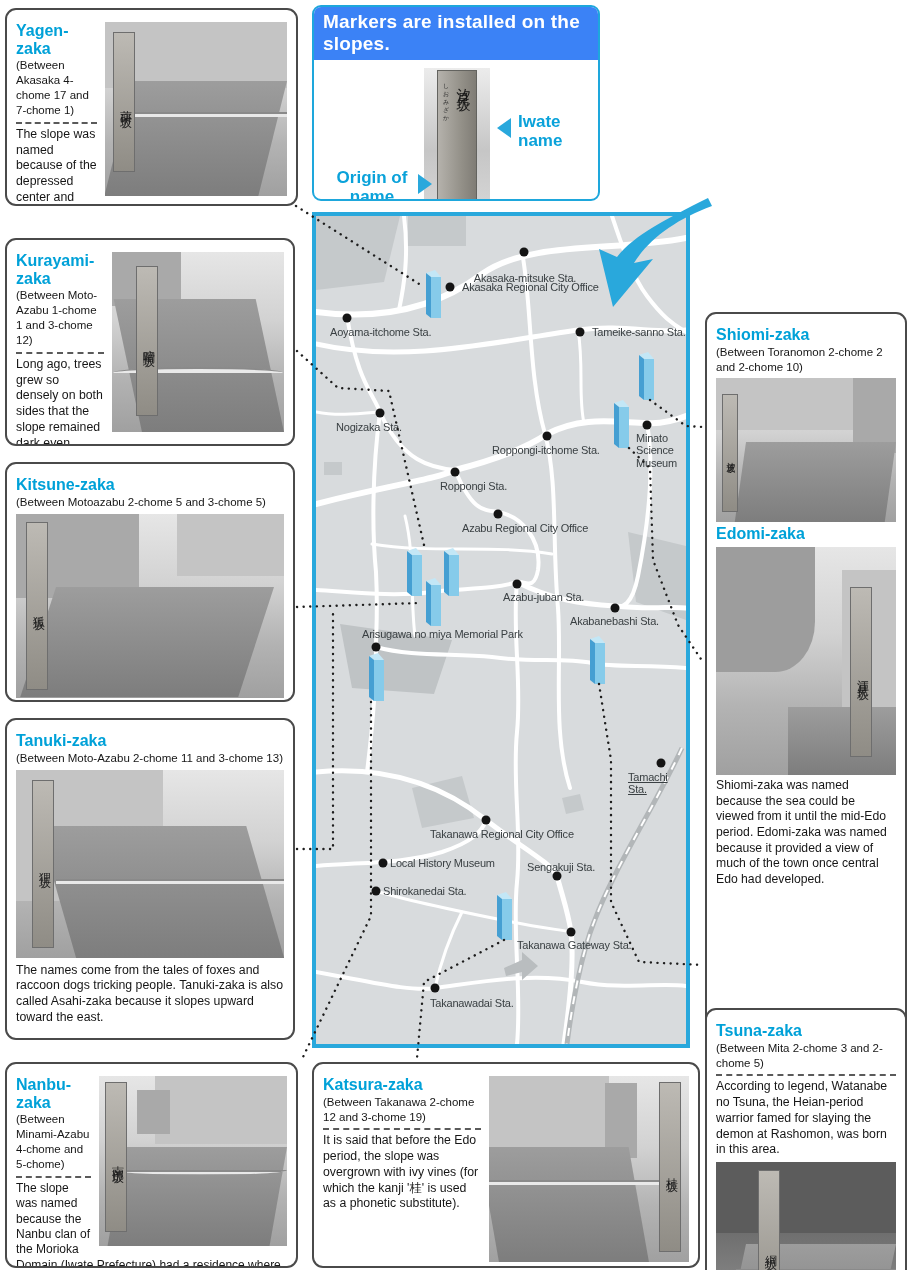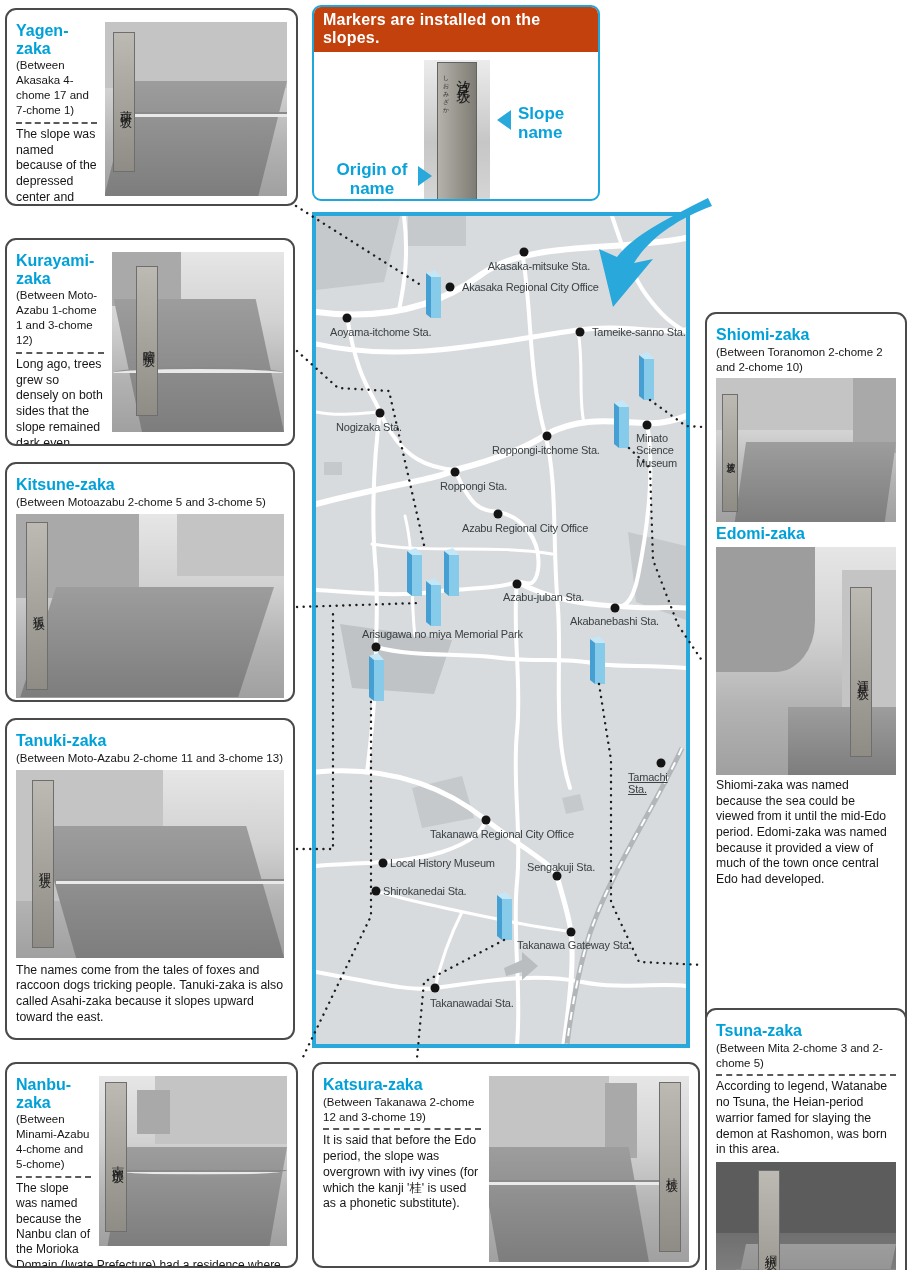--- a/index.html
+++ b/index.html
@@ -22,21 +22,21 @@
   .photo .bldg2 { position:absolute; background:#a9a9a9; }
   .photo .road { position:absolute; background:linear-gradient(180deg,#9d9d9d,#7d7d7d); }
   .photo .rail { position:absolute; background:#e9e9e9; border-top:2px solid #8a8a8a; }
   .photo .post { position:absolute; width:22px; background:linear-gradient(180deg,#bdbab4,#8f8c85);
                  border:1px solid #6e6e6e; color:#1c1c1c; writing-mode:vertical-rl;
                  font-size:12px; letter-spacing:3px; text-align:center; padding-top:7px; }
 
   
   .mkbox { position:absolute; left:312px; top:5px; width:288px; height:196px;
            border:2px solid #1ea7dc; border-radius:9px; background:#fff; padding:0; overflow:hidden; }
-  .mkhead { background:#c2410c; color:#fff; font-weight:bold; font-size:16px;
+  .mkhead { background:#3b82f6; color:#fff; font-weight:bold; font-size:19px;
             padding:4px 9px 5px; letter-spacing:0.2px; }
   .mkbody { position:relative; height:164px; }
   .mklabel { position:absolute; color:#0aa2da; font-weight:bold; font-size:17px; line-height:1.12; }
   .tri { position:absolute; width:0; height:0; border-top:10px solid transparent; border-bottom:10px solid transparent; }
   .tri-left  { border-right:14px solid #29a8dc; }
   .tri-right { border-left:14px solid #29a8dc; }
   .mkphoto { position:absolute; left:110px; top:8px; width:66px; height:150px;
              background:linear-gradient(180deg,#ececec,#c6c6c6 55%,#d8d8d8); overflow:hidden; }
   .mkpost { position:absolute; left:13px; top:2px; width:40px; height:146px;
             background:linear-gradient(90deg,#b5b2ac,#949189 60%,#7f7c75); border:1px solid #63635f; }
@@ -136,21 +136,21 @@
   <section class="mkbox">
     <div class="mkhead">Markers are installed on the slopes.</div>
     <div class="mkbody">
       <div class="mkphoto">
         <div class="mkpost">
           <span class="big">汐見坂</span>
           <span class="small">しおみざか</span>
         </div>
       </div>
       <span class="tri tri-left" style="left:183px; top:58px;"></span>
-      <div class="mklabel" style="left:204px; top:52px; width:70px;">Slope name</div>
+      <div class="mklabel" style="left:204px; top:52px; width:70px;">Iwate name</div>
       <div class="mklabel" style="left:14px; top:108px; width:88px; text-align:center;">Origin of name</div>
       <span class="tri tri-right" style="left:104px; top:114px;"></span>
     </div>
   </section>
 
   <div class="map">
     <svg class="roads" width="370" height="828" viewBox="0 0 370 828">
 
       <g fill="#c5c9cb">
         <polygon points="0,0 84,0 68,66 0,74"></polygon>
@@ -188,21 +188,21 @@
       </g>
 
       <g>
         <path d="M366,532 C338,592 298,652 278,706 C266,736 256,788 251,828" stroke="#b2b6b8" stroke-width="5" fill="none"></path>
         <path d="M366,532 C338,592 298,652 278,706 C266,736 256,788 251,828" stroke="#ffffff" stroke-width="2" stroke-dasharray="8 8" fill="none"></path>
       </g>
       <polygon points="188,752 206,744 206,736 222,750 206,764 206,756 190,760" fill="#b9bdbf"></polygon>
     </svg>
 
   <div class="dot" style="left: 208px; top: 36px;"></div>
-      <div class="slabel" style="left: 144px; top: 44px; width: 130px; text-align: right;">Akasaka-mitsuke Sta.</div>
+      <div class="slabel" style="left: 144px; top: 56px; width: 130px; text-align: center;">Akasaka-mitsuke Sta.</div>
       <div class="dot" style="left: 134px; top: 71px;"></div>
       <div class="slabel" style="left: 146px; top: 65px;">Akasaka Regional City Office</div>
       <div class="dot" style="left: 31px; top: 102px;"></div>
       <div class="slabel" style="left: 14px; top: 110px;">Aoyama-itchome Sta.</div>
       <div class="dot" style="left: 264px; top: 116px;"></div>
       <div class="slabel" style="left: 276px; top: 110px;">Tameike-sanno Sta.</div>
       <div class="dot" style="left: 64px; top: 197px;"></div>
       <div class="slabel" style="left: 20px; top: 205px;">Nogizaka Sta.</div>
       <div class="dot" style="left: 231px; top: 220px;"></div>
       <div class="slabel" style="left: 176px; top: 228px;">Roppongi-itchome Sta.</div>

